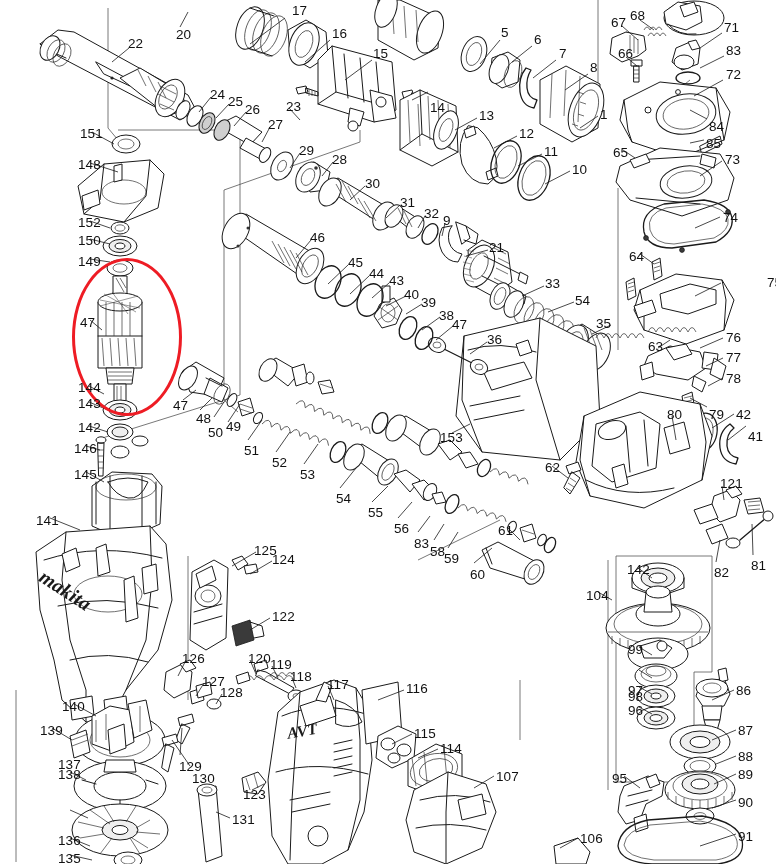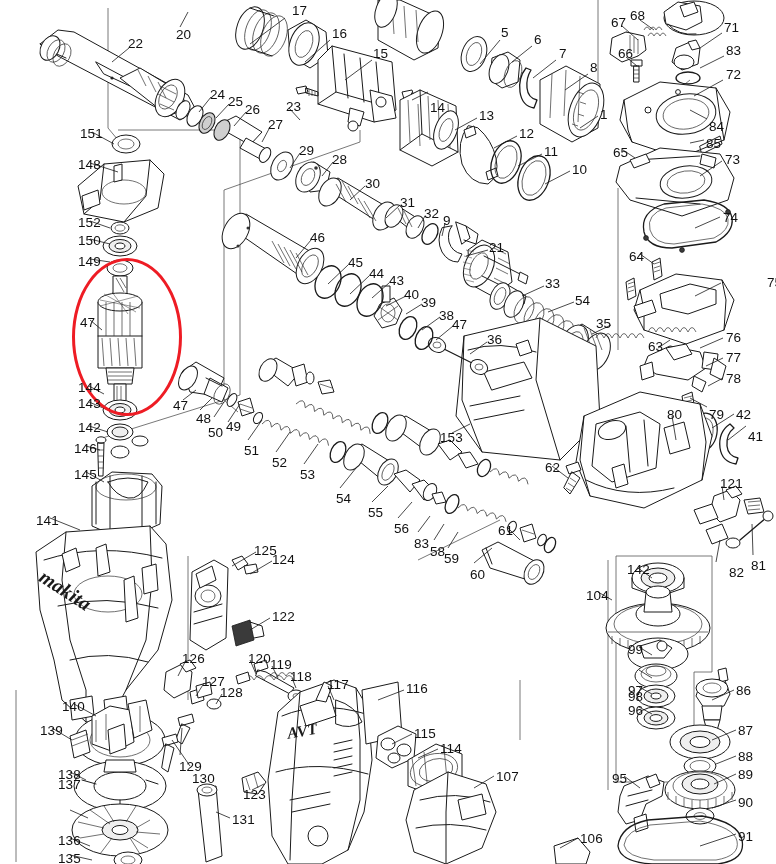--- a/index.html
+++ b/index.html
@@ -913,21 +913,21 @@
       <div class="lbl" style="left: 724px; top: 276px; margin-left: 43px;">75</div>
       <div class="lbl" style="left: 726px; top: 331px;">76</div>
       <div class="lbl" style="left: 648px; top: 340px;">63</div>
       <div class="lbl" style="left: 726px; top: 351px;">77</div>
       <div class="lbl" style="left: 726px; top: 372px;">78</div>
       <div class="lbl" style="left: 709px; top: 408px;">79</div>
       <div class="lbl" style="left: 736px; top: 408px;">42</div>
       <div class="lbl" style="left: 748px; top: 417px; margin-top: 13px;">41</div>
       <div class="lbl" style="left: 667px; top: 408px;">80</div>
       <div class="lbl" style="left: 720px; top: 477px;">121</div>
-      <div class="lbl" style="left: 714px; top: 566px; margin-left: 15px;">82</div>
+      <div class="lbl" style="left: 714px; top: 566px;">82</div>
       <div class="lbl" style="left: 751px; top: 559px;">81</div>
       <div class="lbl" style="left: 128px; top: 37px;">22</div>
       <div class="lbl" style="left: 210px; top: 88px;">24</div>
       <div class="lbl" style="left: 228px; top: 95px;">25</div>
       <div class="lbl" style="left: 245px; top: 103px;">26</div>
       <div class="lbl" style="left: 286px; top: 100px;">23</div>
       <div class="lbl" style="left: 268px; top: 118px;">27</div>
       <div class="lbl" style="left: 430px; top: 81px; margin-top: 20px;">14</div>
       <div class="lbl" style="left: 479px; top: 109px;">13</div>
       <div class="lbl" style="left: 519px; top: 127px;">12</div>
@@ -1006,21 +1006,21 @@
       <div class="lbl" style="left: 327px; top: 678px;">117</div>
       <div class="lbl" style="left: 406px; top: 682px;">116</div>
       <div class="lbl" style="left: 414px; top: 727px;">115</div>
       <div class="lbl" style="left: 440px; top: 742px;">114</div>
       <div class="lbl" style="left: 496px; top: 770px;">107</div>
       <div class="lbl" style="left: 243px; top: 788px;">123</div>
       <div class="lbl" style="left: 232px; top: 813px;">131</div>
       <div class="lbl" style="left: 62px; top: 700px;">140</div>
       <div class="lbl" style="left: 40px; top: 724px;">139</div>
       <div class="lbl" style="left: 58px; top: 768px;">138</div>
-      <div class="lbl" style="left: 58px; top: 758px; margin-top: 20px;">137</div>
+      <div class="lbl" style="left: 58px; top: 758px;">137</div>
       <div class="lbl" style="left: 58px; top: 834px;">136</div>
       <div class="lbl" style="left: 58px; top: 852px;">135</div>
       <div class="lbl" style="left: 179px; top: 760px;">129</div>
       <div class="lbl" style="left: 192px; top: 772px;">130</div>
       <div class="lbl" style="left: 580px; top: 832px;">106</div>
       <div class="lbl" style="left: 600px; top: 108px;">1</div>
     </div>
 
 </div>
 

